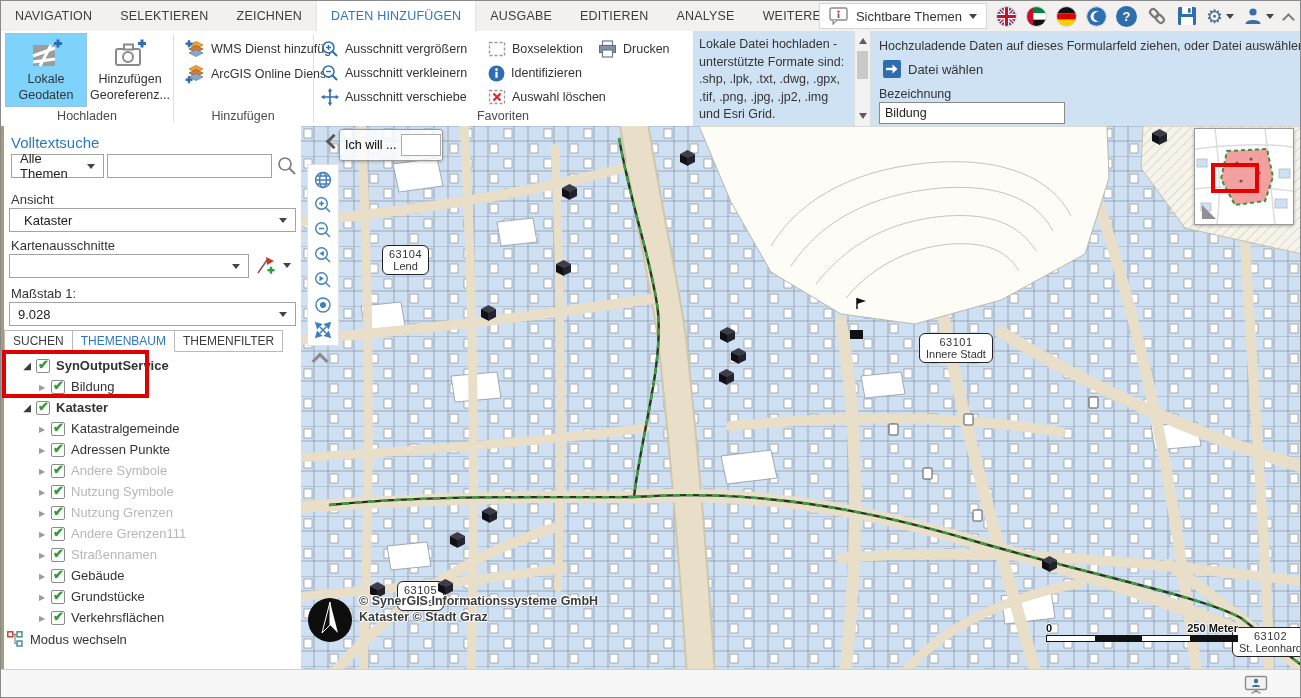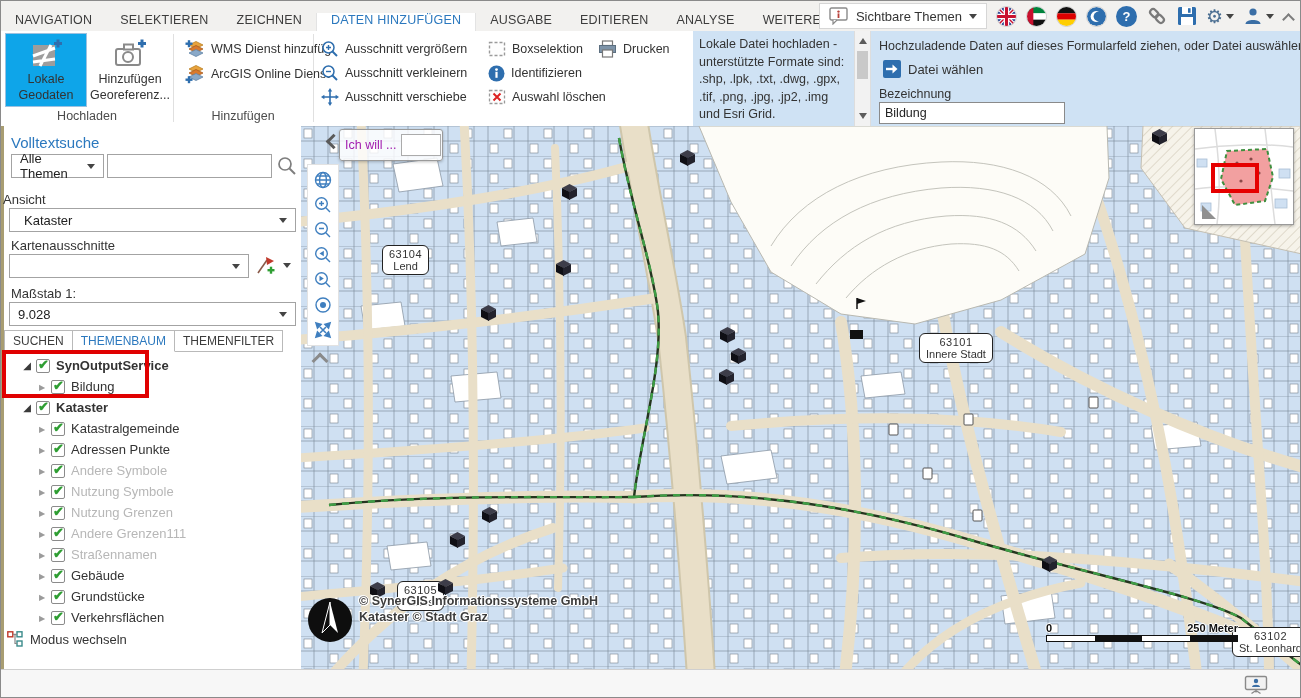--- a/index.html
+++ b/index.html
@@ -4,22 +4,22 @@
 <style>
   * { margin:0; padding:0; box-sizing:border-box; }
   html,body { background:#e8e8e8; }
   body { font-family:"Liberation Sans", sans-serif; }
   .app { position:relative; width:1301px; height:698px; background:#fff; overflow:hidden;
          border:1px solid #8a8a8a; }
 
   
   .tabbar { position:absolute; left:0; top:0; width:1301px; height:30px;
             background:#f2f1ef; display:flex; align-items:stretch; }
-  .tab { display:flex; padding:0 14px; font-size:12.5px; color:#3c3c3c;
-         letter-spacing:.2px; cursor:default;margin-top:12px; }
+  .tab { display:flex; align-items:center; padding:0 14px; font-size:12.5px; color:#3c3c3c;
+         letter-spacing:.2px; cursor:default; }
   .tab.active { background:#fff; color:#2b78be; border-left:1px solid #e3e3e3; border-right:1px solid #e3e3e3; }
   .tabbar-right { position:absolute; right:6px; top:0; height:30px; display:flex; align-items:center; gap:9px; }
   .visible-themes { background:#fff; border:1px solid #d6d6d6; height:26px; display:flex; align-items:center;
                     gap:7px; padding:0 9px; }
   .visible-themes .vt-label { font-size:13px; color:#333; }
   .caret-down { width:0; height:0; border-left:4px solid transparent; border-right:4px solid transparent;
                 border-top:5px solid #444; display:inline-block; }
   .flag { width:21px; height:21px; border-radius:50%; border:1px solid #cfcfcf; overflow:hidden; flex:0 0 auto; }
   .icon-circle { width:21px; height:21px; border-radius:50%; background:#2e6eae; color:#fff;
                  display:flex; align-items:center; justify-content:center; font-size:13px; font-weight:bold; }
@@ -30,21 +30,21 @@
   .chev-up::before { content:""; position:absolute; left:1px; top:4px; width:7px; height:7px;
                      border-left:2px solid #7c7c7c; border-top:2px solid #7c7c7c; transform:rotate(45deg); }
 
   
   .ribbon { position:absolute; left:0; top:30px; width:1301px; height:95px; background:#fff; }
   .rgroup-label { position:absolute; bottom:3px; font-size:12.5px; color:#4c4c4c; text-align:center; }
   .rdivider { position:absolute; top:3px; height:88px; width:1px; background:#e0e0e0; }
   .bigbtn { position:absolute; top:2px; width:82px; height:74px; display:flex; flex-direction:column;
             align-items:center; justify-content:flex-start; padding-top:5px; font-size:12.5px; color:#333;
             text-align:center; line-height:16px; border:1px solid transparent; cursor:default; }
-  .bigbtn.selected { background:#0ea5e9; border-color:#9cc1e0; }
+  .bigbtn.selected { background:#7dd3fc; border-color:#9cc1e0; }
   .rowbtn { position:absolute; display:flex; align-items:center; gap:6px; font-size:12.5px; color:#333; height:20px; }
   .bluepanel { position:absolute; left:692px; top:0; width:609px; height:95px; background:#cfe2f4; }
   .upload-info { position:absolute; left:6px; top:5px; width:152px; font-size:12.5px; color:#333; line-height:17.5px; }
   .ribbon-scroll { position:absolute; left:161px; top:0; width:17px; height:95px; background:#f2f2f2;
                    border-left:1px solid #dddddd; border-right:1px solid #dddddd; }
   .rs-arrow { position:absolute; left:4px; width:0; height:0; border-left:4px solid transparent; border-right:4px solid transparent; }
   .rs-up { top:7px; border-bottom:6px solid #5c5c5c; }
   .rs-down { bottom:7px; border-top:6px solid #5c5c5c; }
   .rs-thumb { position:absolute; left:2px; top:20px; width:11px; height:28px; background:#c9c9c9; }
   .upload-form { position:absolute; left:186px; top:0; width:420px; height:95px; }
@@ -93,21 +93,21 @@
   .mt-btn { width:24px; height:22px; display:flex; align-items:center; justify-content:center; cursor:default; }
   .chev-left { position:absolute; left:24px; top:8px; width:12px; height:14px; z-index:4; }
   .chev-left::before { content:""; position:absolute; left:3px; top:2px; width:8px; height:8px;
                        border-left:3px solid #5a5a5a; border-bottom:3px solid #5a5a5a; transform:rotate(45deg); }
   .chev-up-map { position:absolute; left:10px; top:226px; width:18px; height:12px; z-index:4; }
   .chev-up-map::before { content:""; position:absolute; left:3px; top:3px; width:9px; height:9px;
                          border-left:3px solid #8a8a8a; border-top:3px solid #8a8a8a; transform:rotate(45deg); }
   .ichwill { position:absolute; left:38px; top:3px; width:104px; height:32px; background:rgba(255,255,255,.82);
              border:1px solid #9a9a9a; border-radius:3px; display:flex; align-items:center; gap:5px;
              padding:0 5px; z-index:4; box-shadow:0 1px 3px rgba(0,0,0,.25); }
-  .ichwill .iw-label { font-size:12.5px; color:#a21caf; white-space:nowrap; }
+  .ichwill .iw-label { font-size:12.5px; color:#000000; white-space:nowrap; }
   .ichwill input { width:40px; height:22px; border:1px solid #ababab; font-family:inherit; font-size:12px; }
   .overview { position:absolute; left:893px; top:2px; width:100px; height:97px; background:#fff;
               border:1px solid #9a9a9a; z-index:4; box-shadow:0 1px 3px rgba(0,0,0,.3); }
   .district-label { position:absolute; background:#fff; border:1.5px solid #222; border-radius:6px;
                     padding:2px 6px; text-align:center; z-index:3; }
   .dl-code { font-size:11px; color:#333; letter-spacing:.5px; }
   .dl-name { font-size:11px; color:#333; white-space:nowrap; }
   .edu-cube { position:absolute; width:15px; height:16px; z-index:3; }
   .cf { position:absolute; }
   .cf.t { left:0; top:0; width:15px; height:8px; background:#3d3d49;
@@ -330,20 +330,21 @@
       <span>Auswahl löschen</span>
     </div>
     <div class="rowbtn" style="left:597px; top:8px;">
       <svg width="19" height="18" viewBox="0 0 19 18">
         <rect x="4.5" y="1" width="10" height="4.5" fill="#fff" stroke="#777" stroke-width="1.2"></rect>
         <rect x="1.5" y="5.5" width="16" height="7" fill="#7d93a8" stroke="#5c6f80" stroke-width="1"></rect>
         <rect x="4.5" y="10" width="10" height="7" fill="#fff" stroke="#777" stroke-width="1.2"></rect>
       </svg>
       <span>Drucken</span>
     </div>
+    <div class="rgroup-label" style="left:312px; width:380px;">Favoriten</div>
 
     <div class="bluepanel">
       <div class="upload-info">Lokale Datei hochladen - unterstützte Formate sind: .shp, .lpk, .txt, .dwg, .gpx, .tif, .png, .jpg, .jp2, .img und Esri Grid.</div>
       <div class="ribbon-scroll">
         <span class="rs-arrow rs-up"></span>
         <span class="rs-thumb"></span>
         <span class="rs-arrow rs-down"></span>
       </div>
       <div class="upload-form">
         <div class="uf-hint">Hochzuladende Daten auf dieses Formularfeld ziehen, oder Datei auswählen</div>
@@ -367,21 +368,21 @@
     <div class="selbox" style="left:10px; top:28px; width:93px;">
       <span>Alle Themen</span>
       <span class="caret-down"></span>
     </div>
     <input class="textfield" style="left: 106px; top: 28px; width: 165px;" type="text" value="">
     <svg style="position:absolute; left:276px; top:30px;" width="20" height="20" viewBox="0 0 20 20">
       <circle cx="8" cy="8" r="6" fill="none" stroke="#7e7e7e" stroke-width="1.7"></circle>
       <path d="M12.5,12.5 L18,18" stroke="#7e7e7e" stroke-width="1.9"></path>
     </svg>
 
-    <div class="side-label" style="left:2px; top:66px;">Ansicht</div>
+    <div class="side-label" style="left:10px; top:66px;">Ansicht</div>
     <div class="selbox" style="left:8px; top:82px; width:287px; padding-left:14px;">
       <span>Kataster</span>
       <span class="caret-down"></span>
     </div>
 
     <div class="side-label" style="left:10px; top:112px;">Kartenausschnitte</div>
     <div class="selbox" style="left:8px; top:128px; width:240px;">
       <span></span>
       <span class="caret-down"></span>
     </div>

